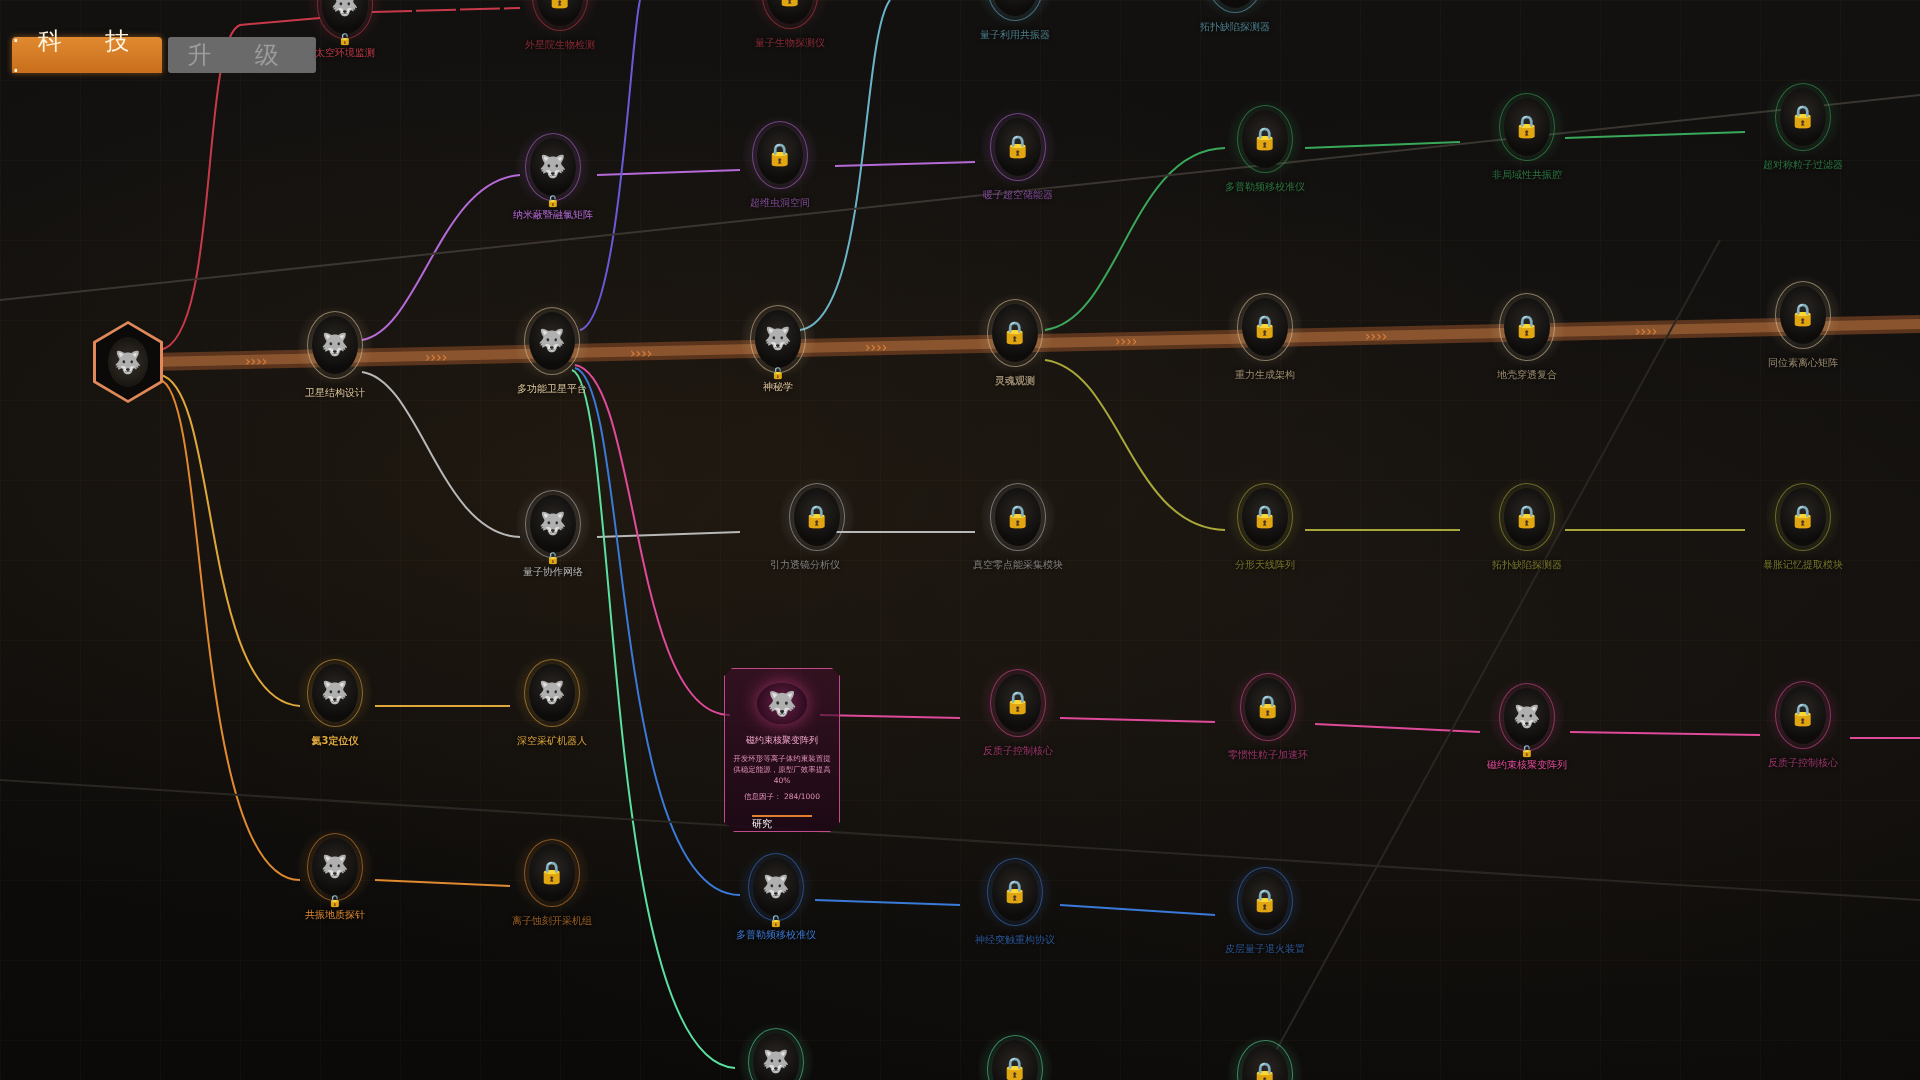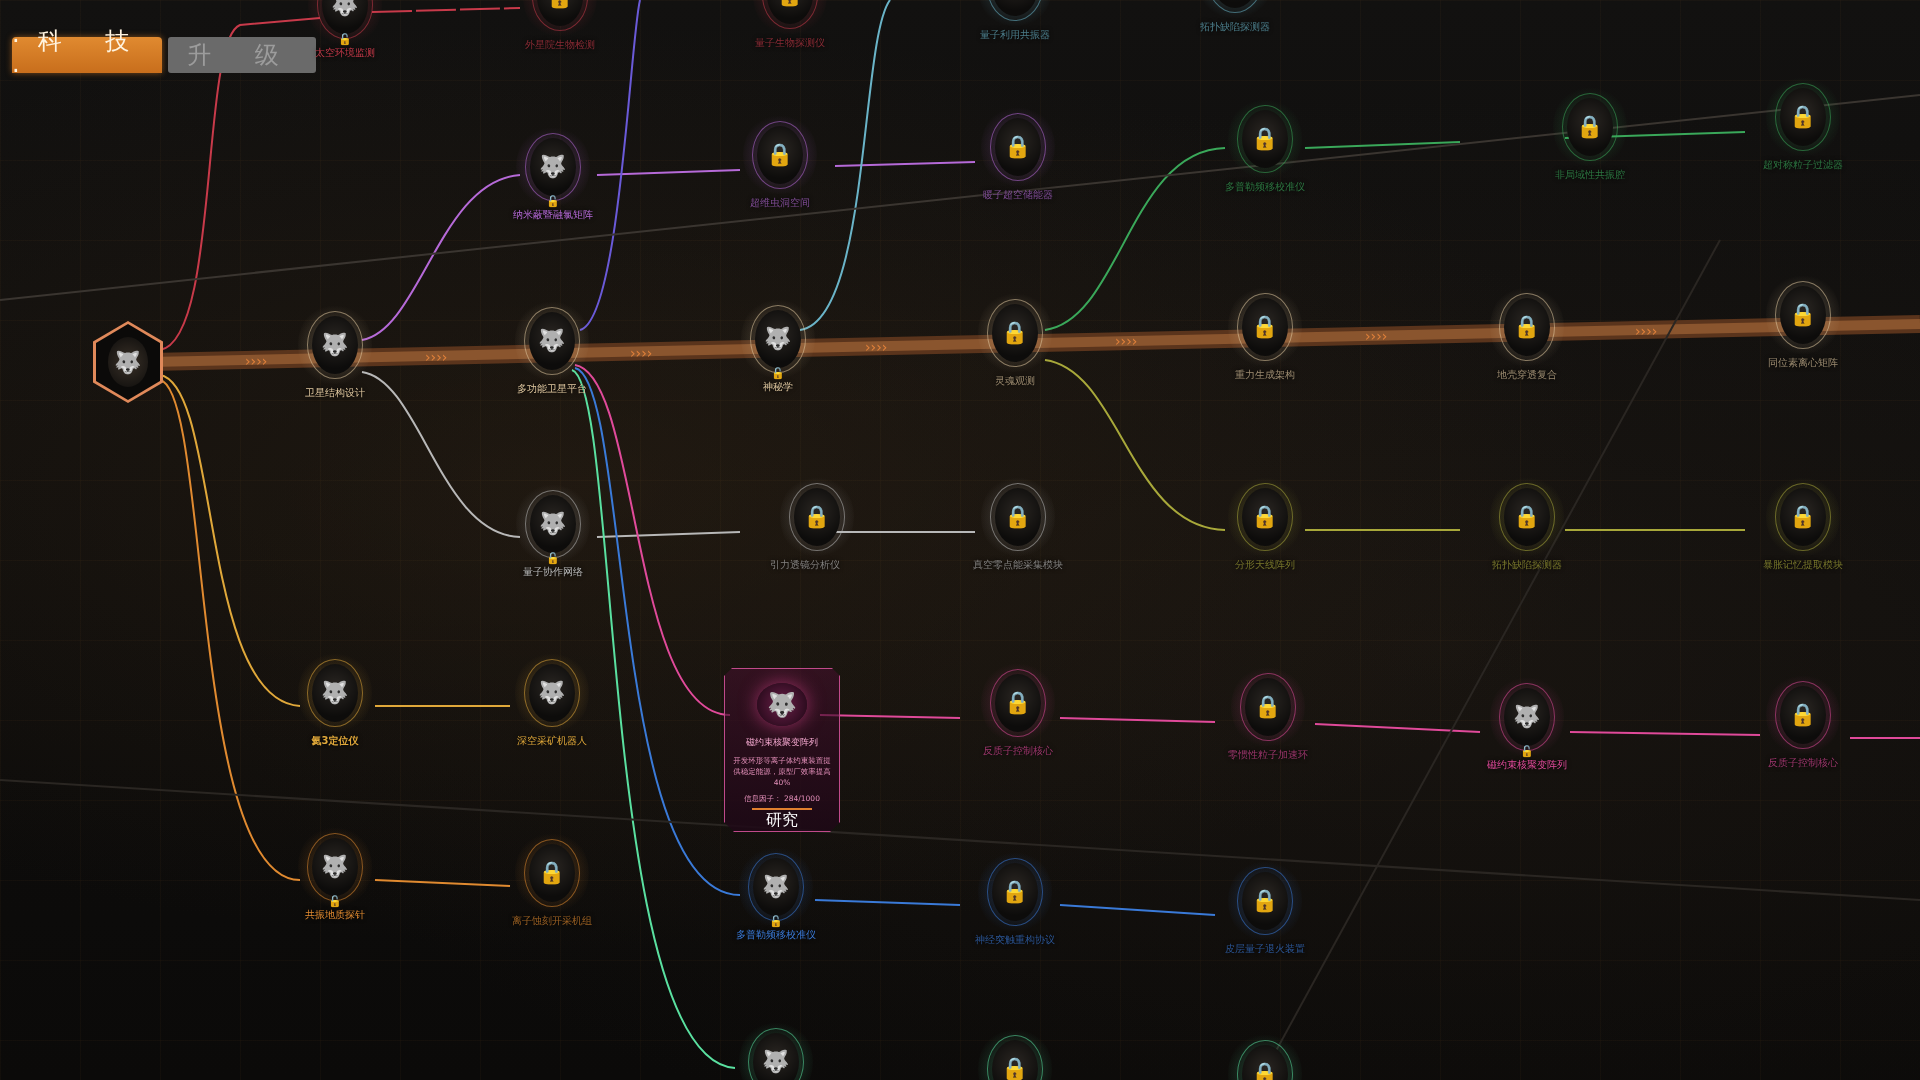--- a/index.html
+++ b/index.html
@@ -35,21 +35,21 @@
   .root-orb{width:40px;height:50px;border-radius:50%;background:radial-gradient(circle,#3a3128,#0d0c0b);display:flex;align-items:center;justify-content:center;font-size:22px;color:#e8d3a8;}
   .card{position:absolute;left:724px;top:668px;width:114px;height:162px;border:1px solid #c04a8a;
     background:linear-gradient(180deg,rgba(70,15,45,0.55),rgba(30,8,22,0.85));
     clip-path:polygon(8px 0,calc(100% - 8px) 0,100% 8px,100% calc(100% - 10px),calc(100% - 10px) 100%,10px 100%,0 calc(100% - 10px),0 8px);
     display:flex;flex-direction:column;align-items:center;color:#f0b4d2;}
   .card-orb{margin-top:14px;width:50px;height:56px;border-radius:50%;background:radial-gradient(circle,#6a1f48,#1a0612);
     box-shadow:0 0 18px rgba(230,70,150,0.6);display:flex;align-items:center;justify-content:center;font-size:24px;color:#f57fbf;}
   .card-title{margin-top:10px;font-size:9px;color:#f4a8cf;}
   .card-desc{margin-top:6px;font-size:7.5px;line-height:11px;text-align:center;width:98px;color:#e38fb9;}
   .card-cost{margin-top:6px;font-size:7.5px;color:#e38fb9;}
-  .card-btn{margin-top:4px;width:60px;border-top:2px solid #e0802e;font-size:16px;color:#fff;text-align:center;cursor:pointer;}
+  .card-btn{margin-top:13px;width:60px;border-top:2px solid #e0802e;font-size:10px;color:#fff;text-align:left;cursor:pointer;}
 </style>
 </head>
 <body>
 
 <div id="stage">
   <div id="grid"></div>
 
   <svg id="links" width="1920" height="1080">
 
     <path d="M150 362 L1920 324" stroke="#5a341c" stroke-width="18" fill="none"></path>
@@ -162,21 +162,21 @@
           <span class="glyph" style="color: rgb(138, 138, 138);">🔒</span>
         </div>
         <div class="label" style="color: rgba(182, 106, 216, 0.667);">暖子超空储能器</div>
       </div>
       <div class="node" style="left: 1265px; top: 152px;">
         <div class="orb" style="--c: #3aa85a; --g: #3aa85a55;">
           <span class="glyph" style="color: rgb(138, 138, 138);">🔒</span>
         </div>
         <div class="label" style="color: rgba(58, 168, 90, 0.667);">多普勒频移校准仪</div>
       </div>
-      <div class="node" style="left: 1590px; top: 140px;">
+      <div class="node" style="left: 1527px; top: 140px;">
         <div class="orb" style="--c: #3aa85a; --g: #3aa85a55;">
           <span class="glyph" style="color: rgb(138, 138, 138);">🔒</span>
         </div>
         <div class="label" style="color: rgba(58, 168, 90, 0.667);">非局域性共振腔</div>
       </div>
       <div class="node" style="left: 1803px; top: 130px;">
         <div class="orb" style="--c: #3aa85a; --g: #3aa85a55;">
           <span class="glyph" style="color: rgb(138, 138, 138);">🔒</span>
         </div>
         <div class="label" style="color: rgba(58, 168, 90, 0.667);">超对称粒子过滤器</div>
@@ -197,21 +197,21 @@
         <div class="orb" style="--c: #e0c8a0; --g: #e0c8a055;">
           <span class="glyph" style="color: rgb(224, 200, 160);">🐺</span>
           <span class="unlock">🔓</span>
         </div>
         <div class="label" style="color: rgb(224, 200, 160);">神秘学</div>
       </div>
       <div class="node" style="left: 1015px; top: 346px;">
         <div class="orb" style="--c: #e0c8a0; --g: #e0c8a055;">
           <span class="glyph" style="color: rgb(138, 138, 138);">🔒</span>
         </div>
-        <div class="label" style="color: rgba(224, 200, 160, 0.667);">灵魂观测</div>
+        <div class="label" style="color: rgba(224, 200, 160, 0.667); font-weight: bold;">灵魂观测</div>
       </div>
       <div class="node" style="left: 1265px; top: 340px;">
         <div class="orb" style="--c: #e0c8a0; --g: #e0c8a055;">
           <span class="glyph" style="color: rgb(138, 138, 138);">🔒</span>
         </div>
         <div class="label" style="color: rgba(224, 200, 160, 0.667);">重力生成架构</div>
       </div>
       <div class="node" style="left: 1527px; top: 340px;">
         <div class="orb" style="--c: #e0c8a0; --g: #e0c8a055;">
           <span class="glyph" style="color: rgb(138, 138, 138);">🔒</span>

